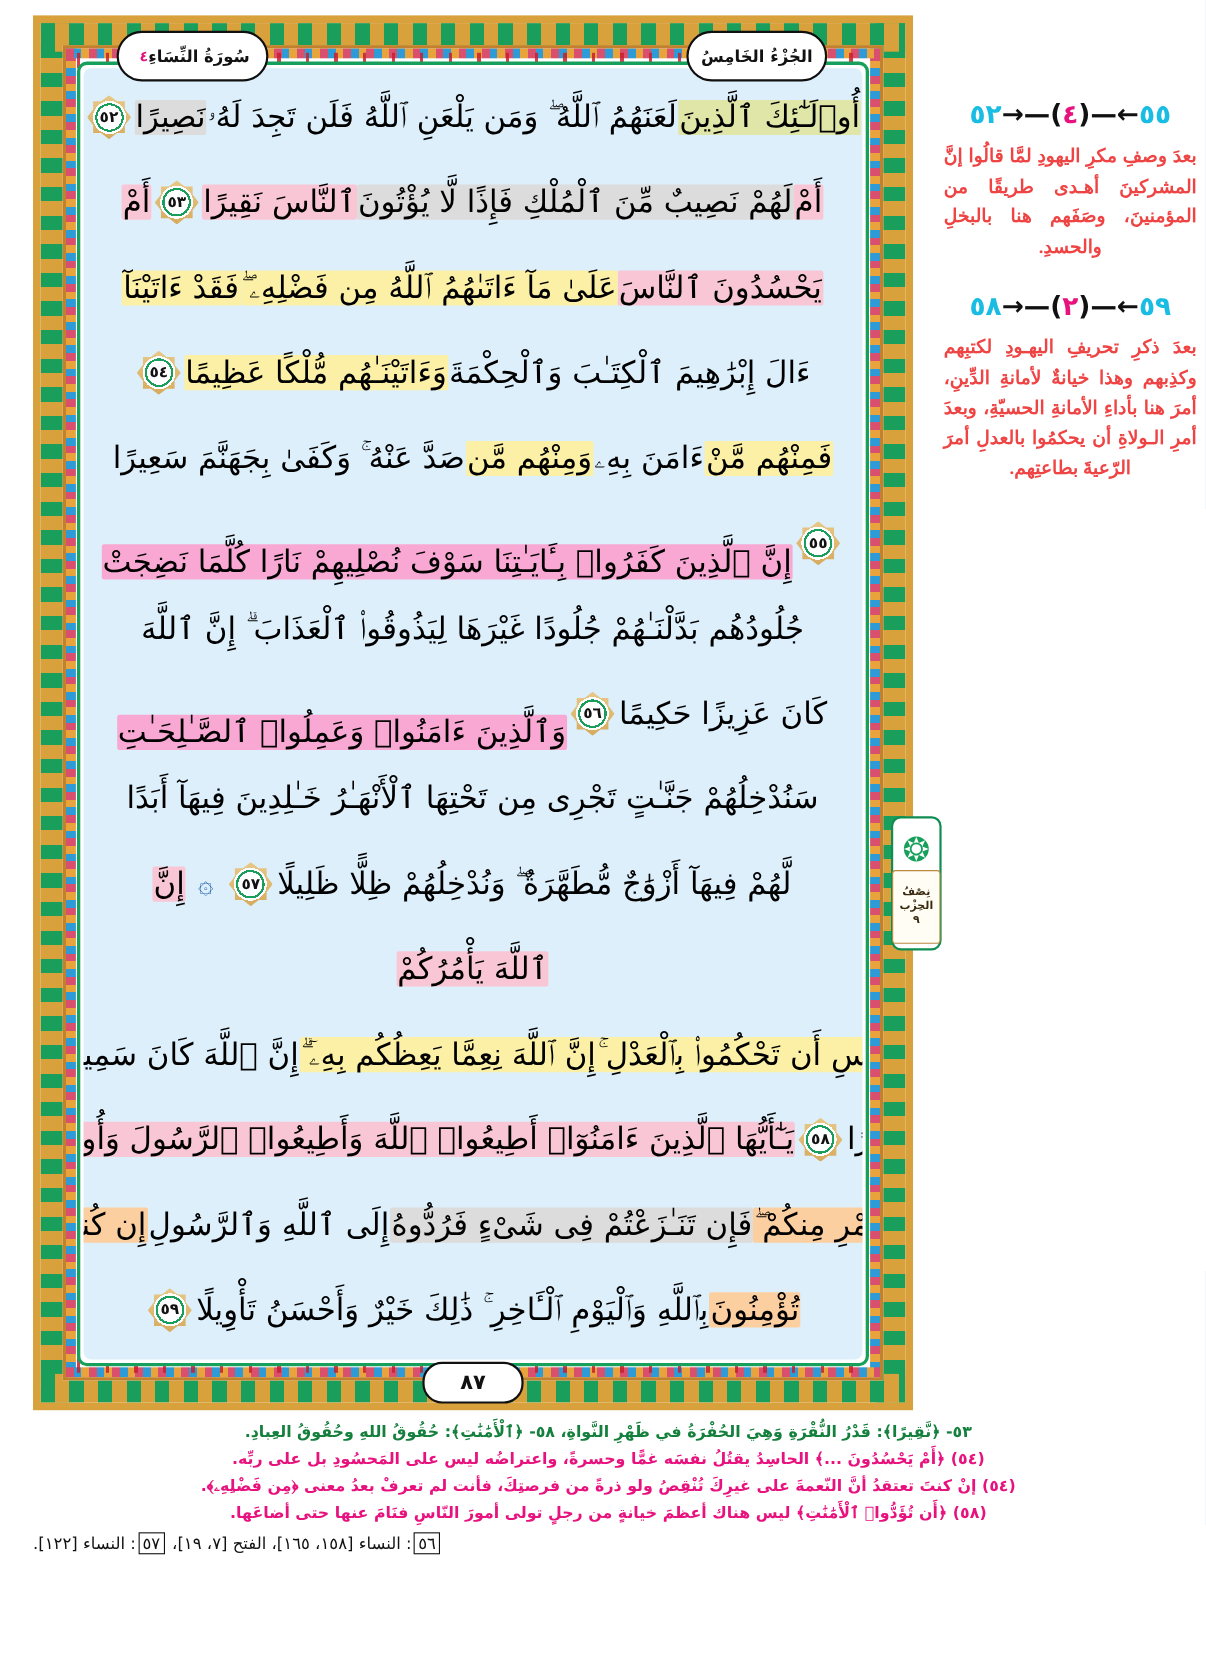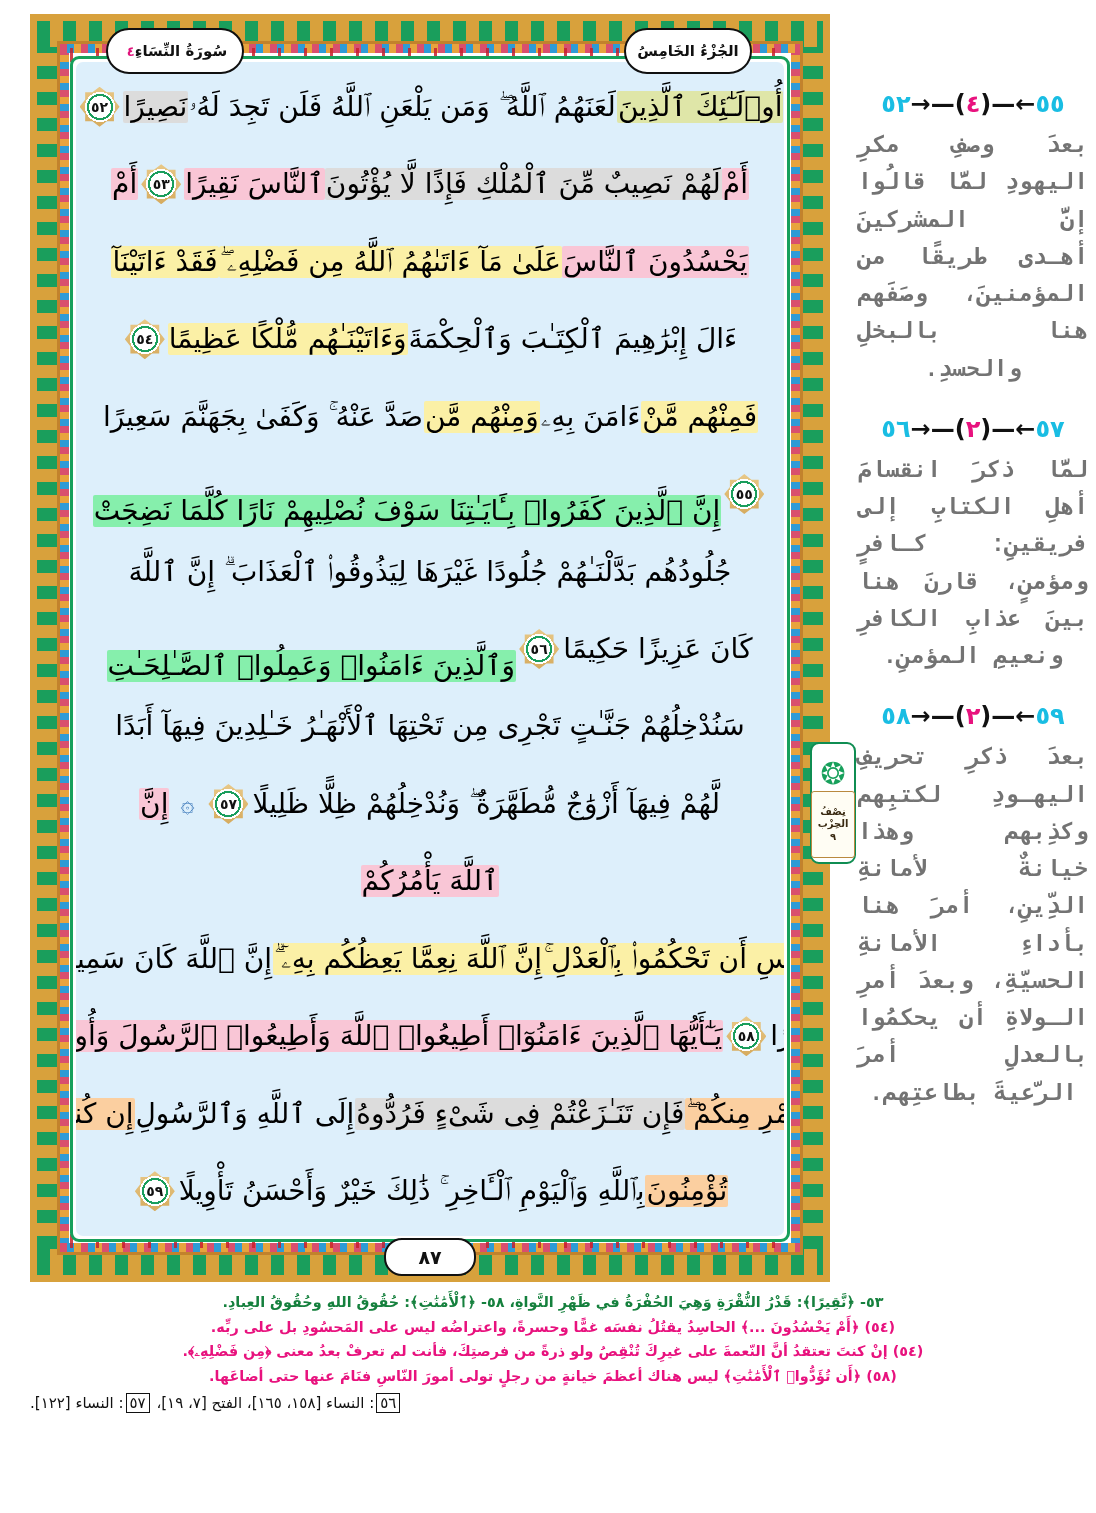--- a/index.html
+++ b/index.html
@@ -91,21 +91,21 @@
     flex-wrap:nowrap;white-space:nowrap;
     height:78px;line-height:1;
     font-size:28px;color:#000;
     font-family:"DejaVu Sans","Liberation Serif",serif;
     direction:rtl;
   }
   .qline .seg{padding:2px 1px;border-radius:2px;}
   .hl-olive{background:#dfe6a8;}
   .hl-pink{background:#f9c6d6;}
   .hl-yellow{background:#fbf0a6;}
-  .hl-blue{background:#86efac;margin-top:34px;}
+  .hl-blue{background:#f9a8d4;margin-top:34px;}
   .hl-peach{background:#fbcfa0;}
   .hl-gray{background:#dcdcdc;}
   .hl-none{background:transparent;}
 
   
   .ayah{
     display:inline-flex;align-items:center;justify-content:center;
     width:40px;height:40px;margin:0 3px;flex:0 0 auto;
     font-size:14px;font-weight:700;color:#111;
     background:
@@ -143,22 +143,22 @@
     text-align:center;font-size:24px;font-weight:700;direction:ltr;
     letter-spacing:0;margin-bottom:10px;color:#111;
     font-family:"DejaVu Sans","Liberation Sans",sans-serif;
   }
   .note-head .to{color:#19bde3;}
   .note-head .from{color:#19bde3;}
   .note-head .cnt{color:#e8127e;}
   .note-head .arrow{color:#111;font-weight:700;}
   .note-body{
     direction:rtl;text-align:justify;text-align-last:center;
-    font-size:23px;line-height:1.62;font-weight:700;color:#737373;
-    font-family:Liberation Mono, monospace;
+    font-size:17px;line-height:1.62;font-weight:700;color:#ef4444;
+    font-family:Liberation Serif, serif;
   }
 
   
   #footnotes{
     position:absolute;left:18px;right:8px;top:1292px;
     direction:rtl;text-align:center;
   }
   .fn{
     font-size:14.4px;font-weight:700;line-height:1.5;
     margin-bottom:3px;white-space:normal;
@@ -285,24 +285,20 @@
 
   <div id="page-number">٨٧</div>
 </div>
 
 <div id="sidebar">
     <div class="note">
       <div class="note-head"><span class="to">٥٥</span><span class="arrow">←—</span><span class="arrow">(</span><span class="cnt">٤</span><span class="arrow">)</span><span class="arrow">—→</span><span class="from">٥٢</span></div>
       <div class="note-body">بعدَ وصفِ مكرِ اليهودِ لمَّا قالُوا إنَّ المشركينَ أهـدى طريقًا من المؤمنينَ، وصَفَهم هنا بالبخلِ والحسدِ.</div>
     </div>
     <div class="note">
-      <div class="note-head"><span class="to">٥٧</span><span class="arrow">←—</span><span class="arrow">(</span><span class="cnt">٢</span><span class="arrow">)</span><span class="arrow">—→</span><span class="from">٥٦</span></div>
-      <div class="note-body">لمَّا ذكرَ انقسامَ أهلِ الكتابِ إلى فريقينِ: كـافرٍ ومؤمنٍ، قارنَ هنا بينَ عذابِ الكافرِ ونعيمِ المؤمنِ.</div>
-    </div>
-    <div class="note">
       <div class="note-head"><span class="to">٥٩</span><span class="arrow">←—</span><span class="arrow">(</span><span class="cnt">٢</span><span class="arrow">)</span><span class="arrow">—→</span><span class="from">٥٨</span></div>
       <div class="note-body">بعدَ ذكرِ تحريفِ اليهـودِ لكتبِهم وكذِبهم وهذا خيانةٌ لأمانةِ الدِّينِ، أمرَ هنا بأداءِ الأمانةِ الحسيّةِ، وبعدَ أمرِ الـولاةِ أن يحكمُوا بالعدلِ أمرَ الرّعيةَ بطاعتِهم.</div>
     </div>
   </div>
 
 <div id="footnotes">
   <div id="fn-list">
       <div class="fn fn-blue">٥٣- ﴿نَّقِيرًا﴾: قَدْرُ النُّقْرَةِ وَهِيَ الحُفْرَةُ في ظَهْرِ النَّواةِ، ٥٨- ﴿ٱلْأَمَٰنَٰتِ﴾: حُقُوقُ اللهِ وحُقُوقُ العِبادِ.</div>
       <div class="fn fn-pink">(٥٤) ﴿أَمْ يَحْسُدُونَ ...﴾ الحاسِدُ يقتُلُ نفسَه غمًّا وحسرةً، واعتراضُه ليس على المَحسُودِ بل على ربِّه.</div>
       <div class="fn fn-pink">(٥٤) إنْ كنتَ تعتقدُ أنَّ النّعمةَ على غيرِكَ تُنْقِصُ ولو ذرةً من فرصتِكَ، فأنت لم تعرفْ بعدُ معنى ﴿مِن فَضْلِهِۦ﴾.</div>

